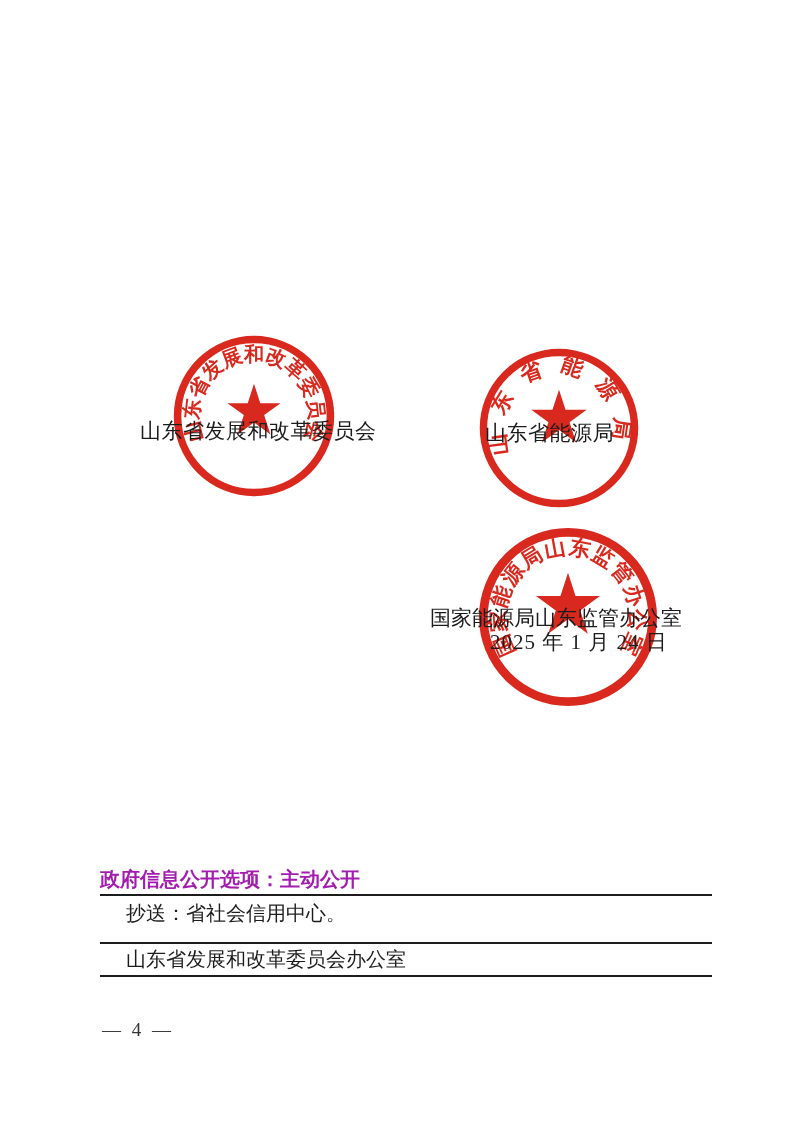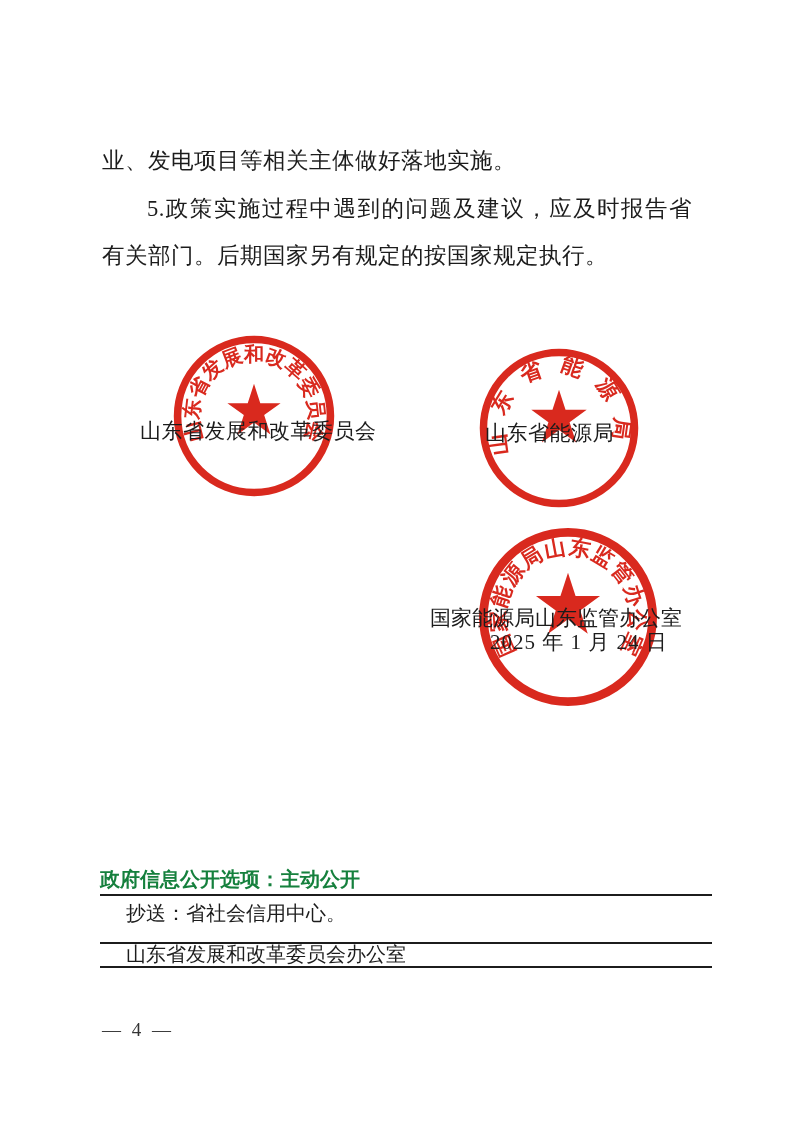--- a/index.html
+++ b/index.html
@@ -24,45 +24,41 @@
   
   .sig{position:absolute;z-index:5;font-size:21px;white-space:nowrap;color:#1c1c1c;}
   .sig-left{left:140px;top:417px;letter-spacing:0.5px;}
   .sig-right{left:485px;top:419px;letter-spacing:0.5px;}
   .sig-third{left:430px;top:604px;letter-spacing:0px;}
   .sig-date{left:490px;top:628px;letter-spacing:1px;}
   
   .footer{position:absolute;left:100px;top:866px;width:612px;z-index:6;}
   .f-head{
     font-family:"Liberation Sans","DejaVu Sans",sans-serif;
-    font-weight:bold;font-size:20px;line-height:26px;height:28px;color:#15803d;
+    font-weight:bold;font-size:20px;line-height:26px;height:28px;color:#a21caf;
   }
   .rule{background:#1c1c1c;width:100%;}
   .rule.thick{height:2.4px;}
   .rule.thin{height:1.4px;}
   .f-cc{font-size:20px;line-height:35px;height:46px;padding-left:26px;box-sizing:border-box;}
   .f-issue{
     display:flex;justify-content:space-between;align-items:center;
-    font-size:20px;line-height:37px;height:22px;
+    font-size:20px;line-height:37px;height:31px;
     padding-left:26px;padding-right:16px;box-sizing:border-box;
   }
   .page-number{
     position:absolute;left:102px;top:1019px;font-size:19px;color:#333;
     letter-spacing:3px;white-space:nowrap;
   }
 </style>
 </head>
 <body>
 
 <div class="page">
 
-  <div class="body-text">
-    <p>业、发电项目等相关主体做好落地实施。</p>
-    <p class="indent">5.政策实施过程中遇到的问题及建议，应及时报告省有关部门。后期国家另有规定的按国家规定执行。</p>
-  </div>
 
   <svg class="seal seal-1" viewBox="0 0 200 200">
     <circle cx="100" cy="100" r="91" fill="none" stroke="#d9291e" stroke-width="9"></circle>
     <path id="arcL" d="M40.2,127.9 A66,66 0 1 1 159.8,127.9" fill="none"></path>
     <text fill="#d9291e" font-size="24" letter-spacing="0">
       <textPath href="#arcL" startOffset="50%" text-anchor="middle">山东省发展和改革委员会</textPath>
     </text>
     <path d="M0,-30 L6.74,-9.27 L28.53,-9.27 L10.9,3.54 L17.63,24.27 L0,11.46 L-17.63,24.27 L-10.9,3.54 L-28.53,-9.27 L-6.74,-9.27 Z" fill="#d9291e" transform="translate(100,95) scale(1.11)"></path>
   </svg>
 

